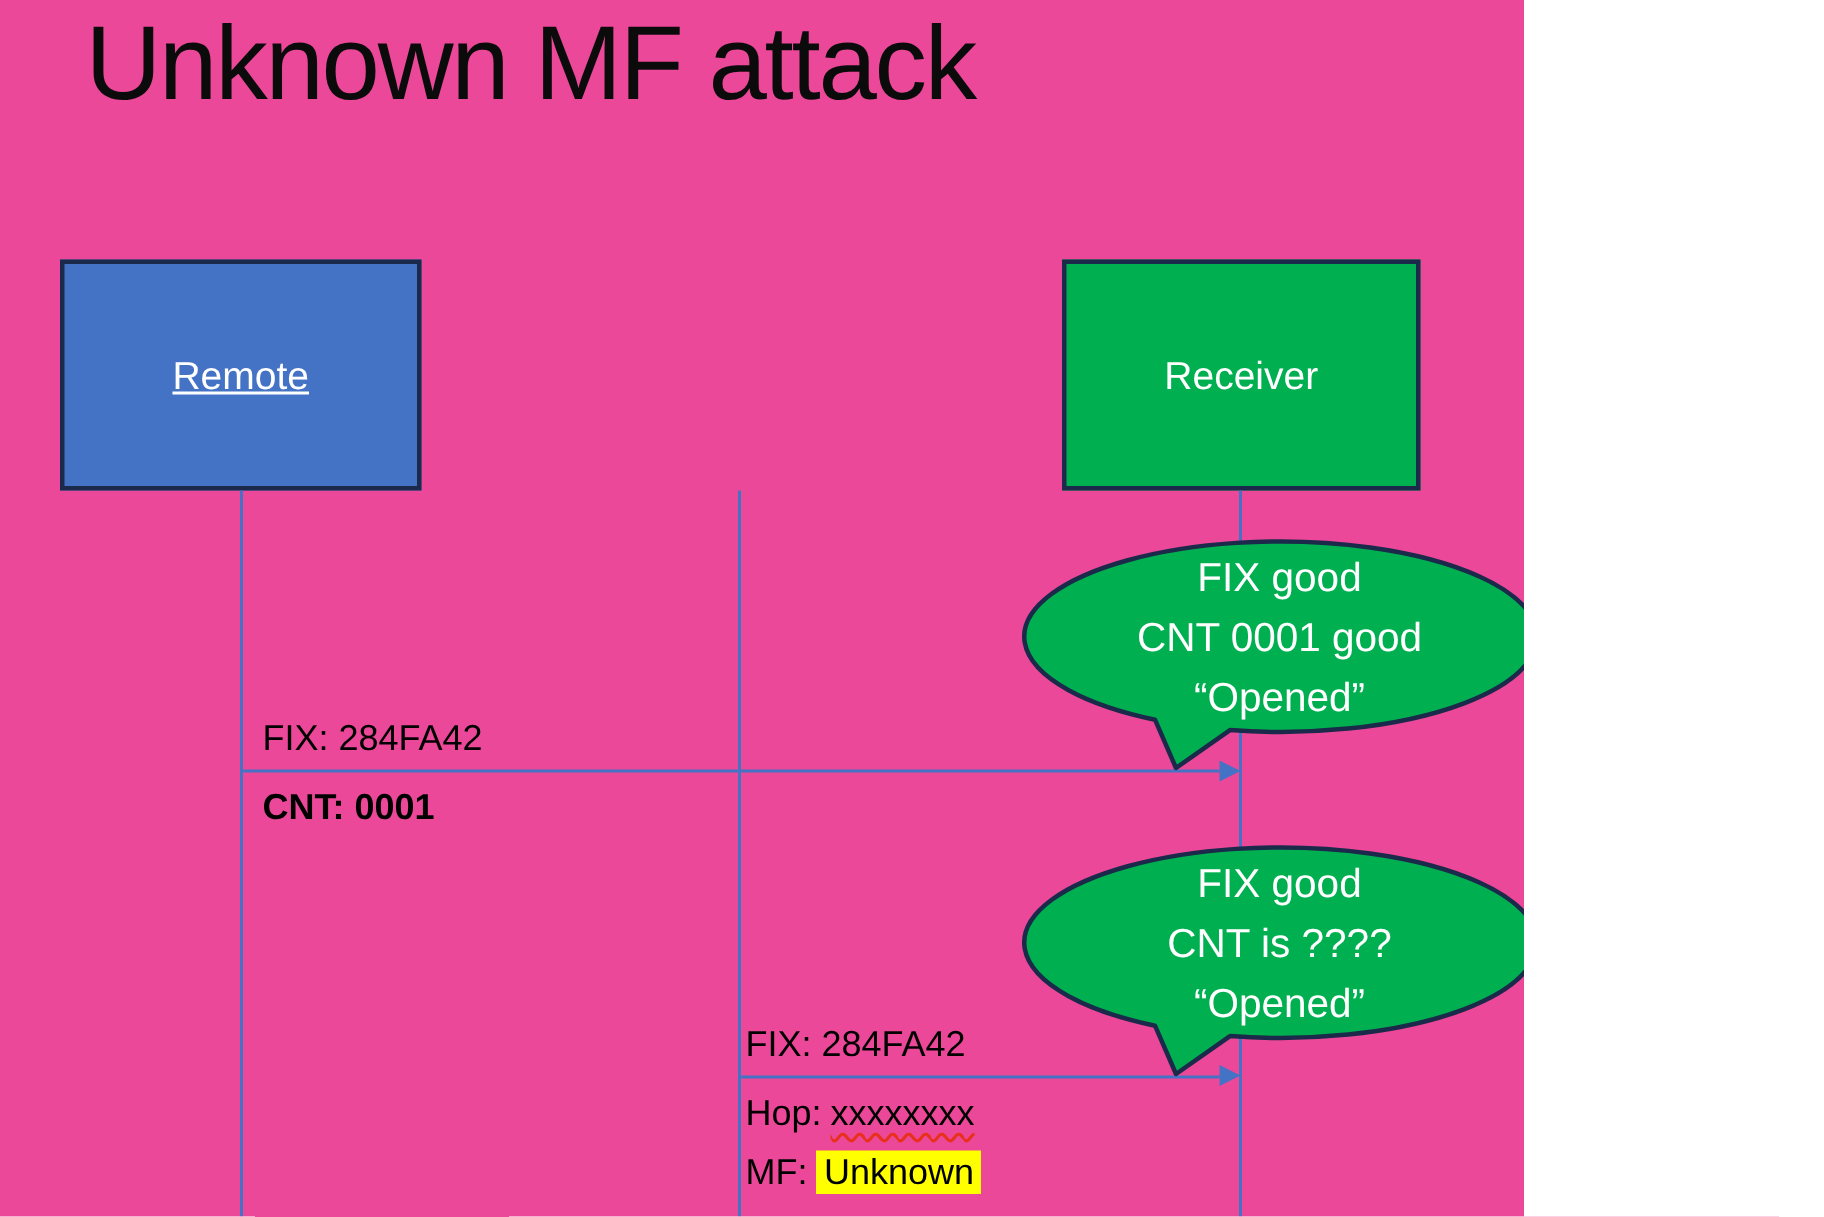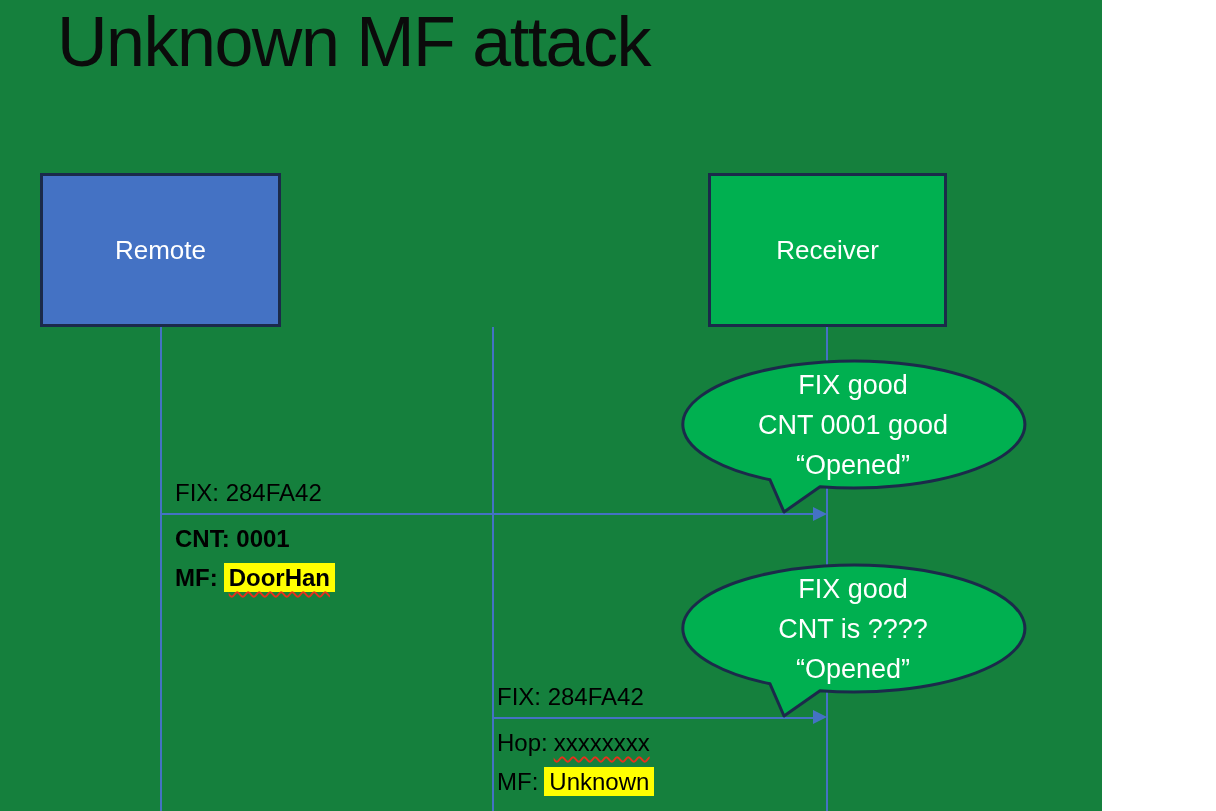--- a/index.html
+++ b/index.html
@@ -1,29 +1,29 @@
 <!DOCTYPE html>
 <html><head>
 <meta charset="utf-8">
 <style>
   html,body{margin:0;padding:0;background:#fff;}
   #slide{
-    position:relative;width:1102px;height:811px;background:#15803d;
+    position:relative;width:1016px;height:811px;background:#ec4899;
     font-family:"Liberation Sans", sans-serif;overflow:hidden;color:#000;
   }
   .slide-title{
     position:absolute;left:57px;top:2px;font-size:70px;font-weight:300;
     letter-spacing:-1.5px;color:#0b0b0b;white-space:nowrap;
   }
   .actor-box{
     position:absolute;top:173px;height:154px;box-sizing:border-box;
     border:3px solid #1b2a4a;display:flex;align-items:center;justify-content:center;
     color:#ffffff;font-size:26px;white-space:nowrap;
   }
-  #box-remote{left:40px;width:241px;background:#4472C4;}
+  #box-remote{left:40px;width:241px;background:#4472C4;text-decoration:underline;}
   #box-flipper{left:373px;width:240px;background:#ED7D31;}
   #box-receiver{left:708px;width:239px;background:#00B050;}
   .lifeline{position:absolute;top:327px;height:484px;width:2px;background:#4472C4;}
   #lifeline-remote{left:160px;}
   #lifeline-flipper{left:492px;}
   #lifeline-receiver{left:826px;}
   .msg-line{position:absolute;height:2px;background:#4472C4;}
   #arrow1-line{left:161px;top:513px;width:652px;}
   #arrow2-line{left:493px;top:717px;width:320px;}
   .arrowhead{
@@ -73,23 +73,20 @@
   <div class="lifeline" id="lifeline-receiver"></div>
 
   <div class="msg-line" id="arrow1-line"></div>
   <div class="arrowhead" id="arrow1-head"></div>
   <div class="msg-line" id="arrow2-line"></div>
   <div class="arrowhead" id="arrow2-head"></div>
 
   <div class="msg-text" id="msg1-fix">FIX: 284FA42</div>
   <div class="msg-text" id="msg1-rest">
     <div>CNT: 0001</div>
-    <div>
-      <span>MF:</span><span class="hl squiggle">DoorHan</span>
-    </div>
   </div>
 
   <div class="msg-text" id="msg2-fix">FIX: 284FA42</div>
   <div class="msg-text" id="msg2-rest">
     <div>
       <span>Hop:</span><span class="val squiggle">xxxxxxxx</span>
     </div>
     <div>
       <span>MF:</span><span class="hl">Unknown</span>
     </div>

